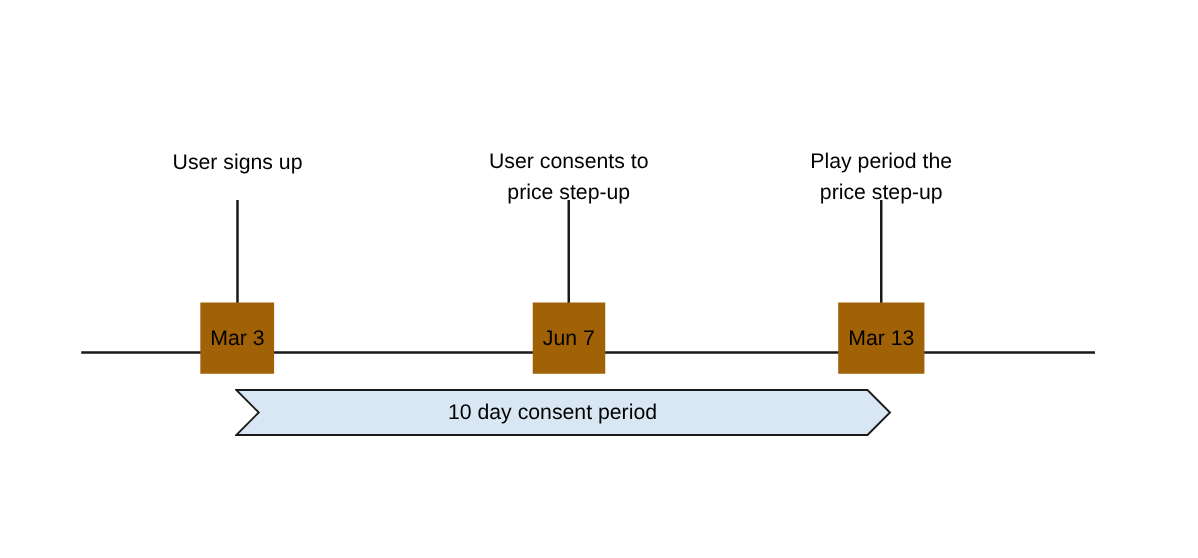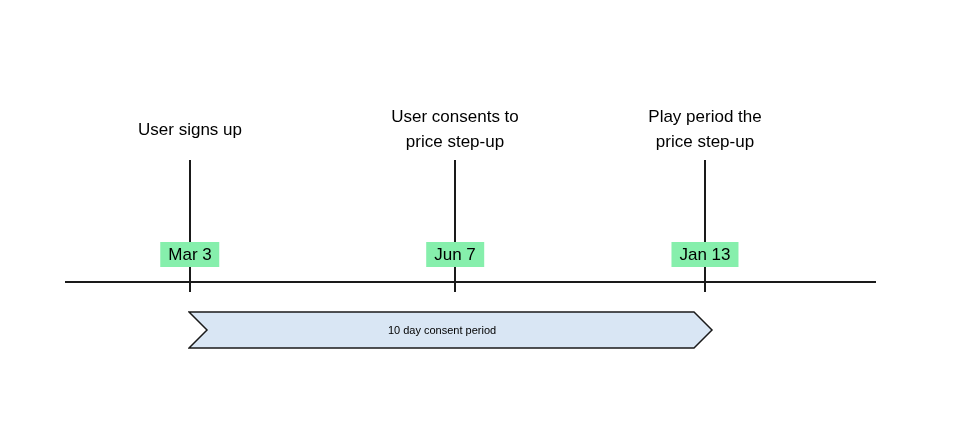--- a/index.html
+++ b/index.html
@@ -40,42 +40,42 @@
     left: 0;
     transform: translateX(-50%);
     width: 320px;
     text-align: center;
     font-size: 17px;
     line-height: 25px;
     color: #000000;
     white-space: pre-line;
   }
   .event-1 .event-label { top: 117px; }
-  .event-2 .event-label, .event-3 .event-label { top: 104px; }
+  .event-2 .event-label, .event-3 .event-label { top: 116px; }
 
   .event-line {
     position: absolute;
     left: 0;
     top: 160px;
     height: 132px;
     width: 2px;
     transform: translateX(-50%);
     background: #1a1a1a;
     z-index: 1;
   }
   .event-date {
     position: absolute;
     left: 0;
     top: 242px;
     transform: translateX(-50%);
-    background: #86efac;
+    background: #a16207;
     color: #000000;
     font-size: 17px;
     line-height: 21px;
-    padding: 2px 8px;
+    padding: 18px 8px;
     white-space: nowrap;
     z-index: 2;
   }
   
   .banner {
     position: absolute;
     left: 188px;
     top: 310px;
     width: 526px;
     height: 40px;
@@ -90,21 +90,21 @@
   }
   .banner-label {
     position: absolute;
     left: 0;
     top: 0;
     right: 18px;
     bottom: 0;
     display: flex;
     align-items: center;
     justify-content: center;
-    font-size: 11px;
+    font-size: 17px;
     color: #000000;
     z-index: 2;
   }
 </style>
 </head>
 <body>
 
 <div class="canvas">
 
   <div class="timeline-axis"></div>
@@ -119,21 +119,21 @@
     <div class="event-label">User consents to
 price step-up</div>
     <div class="event-line"></div>
     <div class="event-date">Jun 7</div>
   </div>
 
   <div class="event event-3">
     <div class="event-label">Play period the
 price step-up</div>
     <div class="event-line"></div>
-    <div class="event-date">Jan 13</div>
+    <div class="event-date">Mar 13</div>
   </div>
 
   <div class="banner">
     <svg class="banner-shape" viewBox="0 0 526 40" preserveAspectRatio="none">
       <path d="M 1 2 L 506 2 L 524 20 L 506 38 L 1 38 L 19 20 Z" stroke="#1a1a1a" stroke-width="1.5" stroke-linejoin="miter" fill="#d9e6f4"></path>
     </svg>
     <div class="banner-label">10 day consent period</div>
   </div>
 
 </div>

